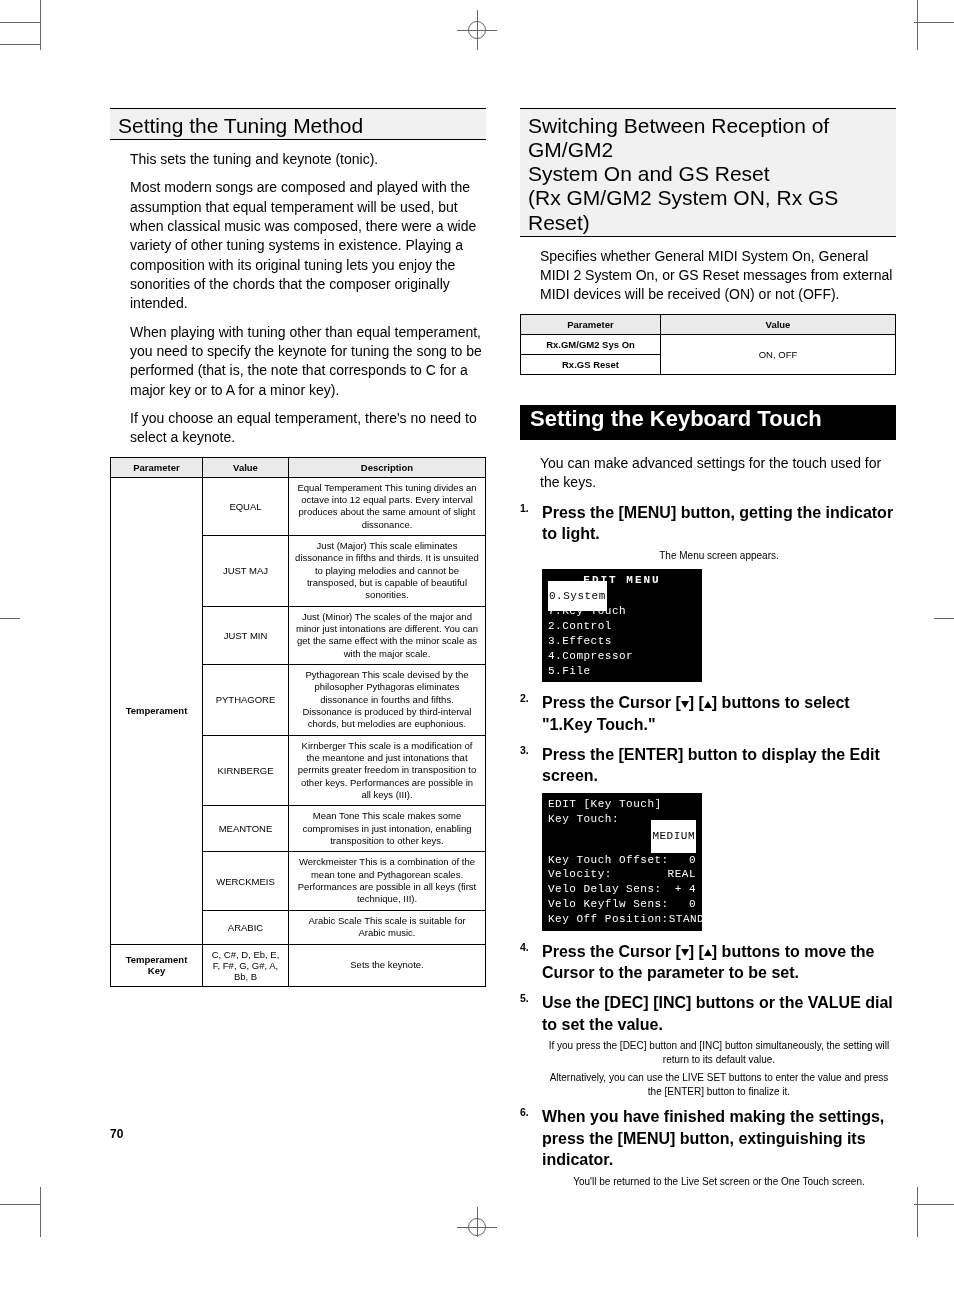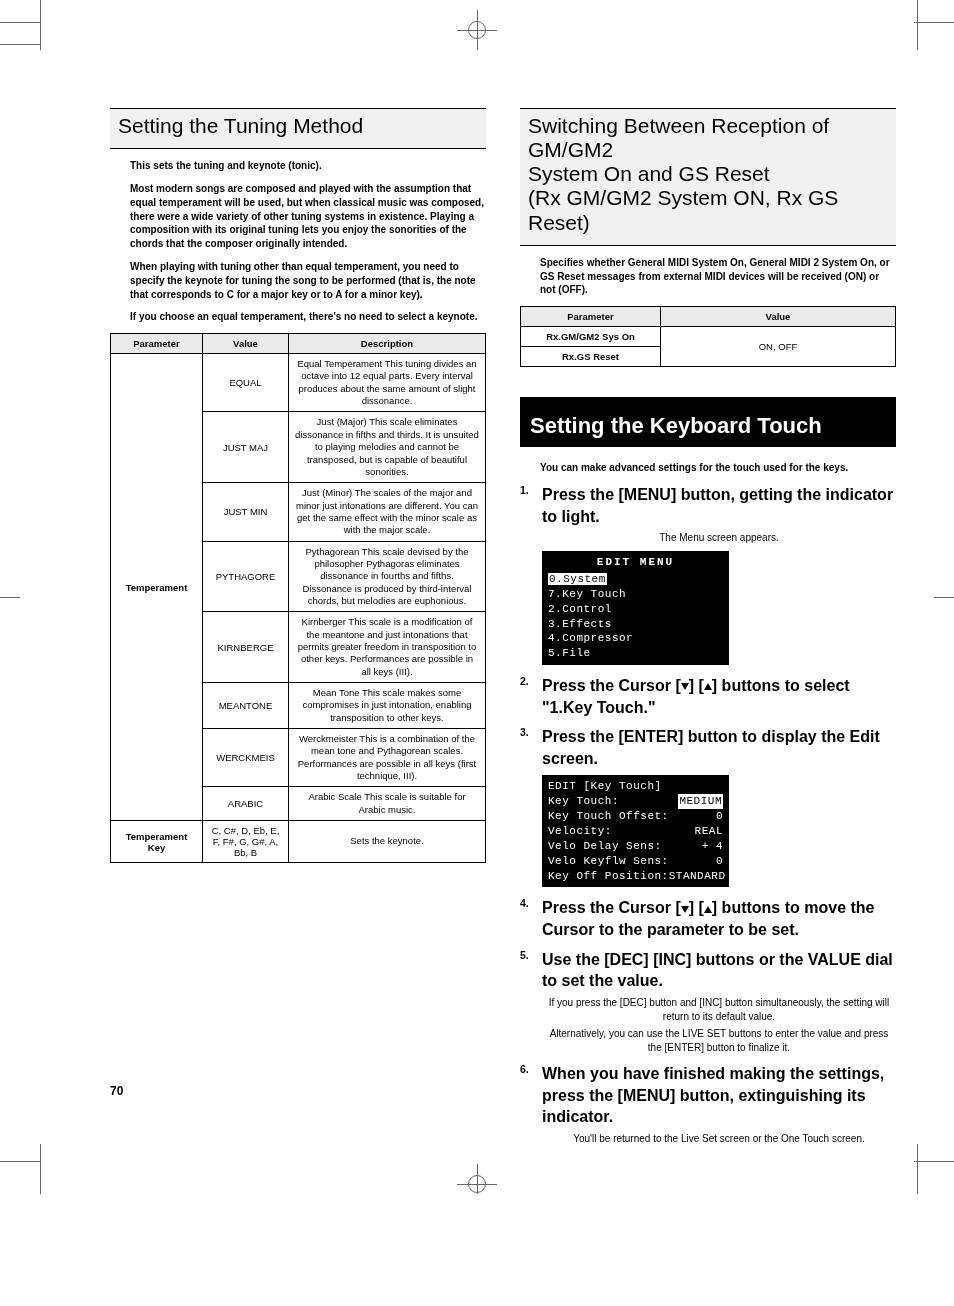--- a/index.html
+++ b/index.html
@@ -40,38 +40,38 @@
   .col { flex: 1 1 0; min-width: 0; }
 
   .section-title {
     font-family: "Myriad Pro", "Helvetica Neue", Arial, sans-serif;
     font-weight: 400;
     font-size: 21px;
     line-height: 1.15;
     background: #f1f1f1;
     border-top: 1.5px solid #000;
     border-bottom: 1px solid #000;
-    padding: 5px 8px 10px 8px;
+    padding: 5px 8px 1px 8px;
     margin-bottom: 10px;
   }
   .section-title .sub { display:block; }
   .section-title-reverse {
     font-family: "Myriad Pro", "Helvetica Neue", Arial, sans-serif;
     font-weight: 600;
     font-size: 22px;
     line-height: 1.15;
     color: #fff;
     background: #000;
-    padding: 16px 10px 9px 10px;
+    padding: 1px 10px 9px 10px;
     margin-top: 30px;
     margin-bottom: 14px;
   }
 
   .body-indent { padding-left: 20px; }
-  p.body { font-size: 10px; line-height: 1.38; margin-bottom: 9px; font-weight: bold; }
+  p.body { font-size: 14px; line-height: 1.38; margin-bottom: 9px; }
 
   table.spec {
     width: 100%;
     border-collapse: collapse;
     font-size: 9.5px;
     margin-top: 6px;
   }
   table.spec th, table.spec td {
     border: 0.8px solid #000;
     padding: 4px 6px;
@@ -93,26 +93,26 @@
   ol.steps > li p { font-size: 10px; line-height:1.38; margin-top:4px; }
   ol.steps > li p.sub { padding-left: 0; text-align: center; }
 
   .lcd {
     background: #000;
     color: #fff;
     font-family: "Courier New", monospace;
     font-size: 11px;
     line-height: 1.35;
     padding: 4px 6px 4px 6px;
-    width: 187px;
+    width: 160px;
     margin: 6px 0 10px 22px;
     letter-spacing: 0.5px;
   }
   .lcd .title { text-align:center; font-weight: bold; display:block; margin-bottom:2px; letter-spacing:2px; }
-  .lcd .sel { background:#fff; color:#000; padding:0 1px; }
+  .lcd .sel { background:#fff; color:#000; padding:9px 1px;margin-top:8px; }
   .lcd .row { display:block; white-space: pre; }
   .lcd .rj { display:flex; justify-content:space-between; }
   .lcd .rj .v { }
   .lcd .rj .v.sel { }
   .tri-down, .tri-up {
     display:inline-block; width:0; height:0; vertical-align:middle;
   }
   .tri-down { border-left:4px solid transparent; border-right:4px solid transparent; border-top:7px solid #000; }
   .tri-up { border-left:4px solid transparent; border-right:4px solid transparent; border-bottom:7px solid #000; }
 

